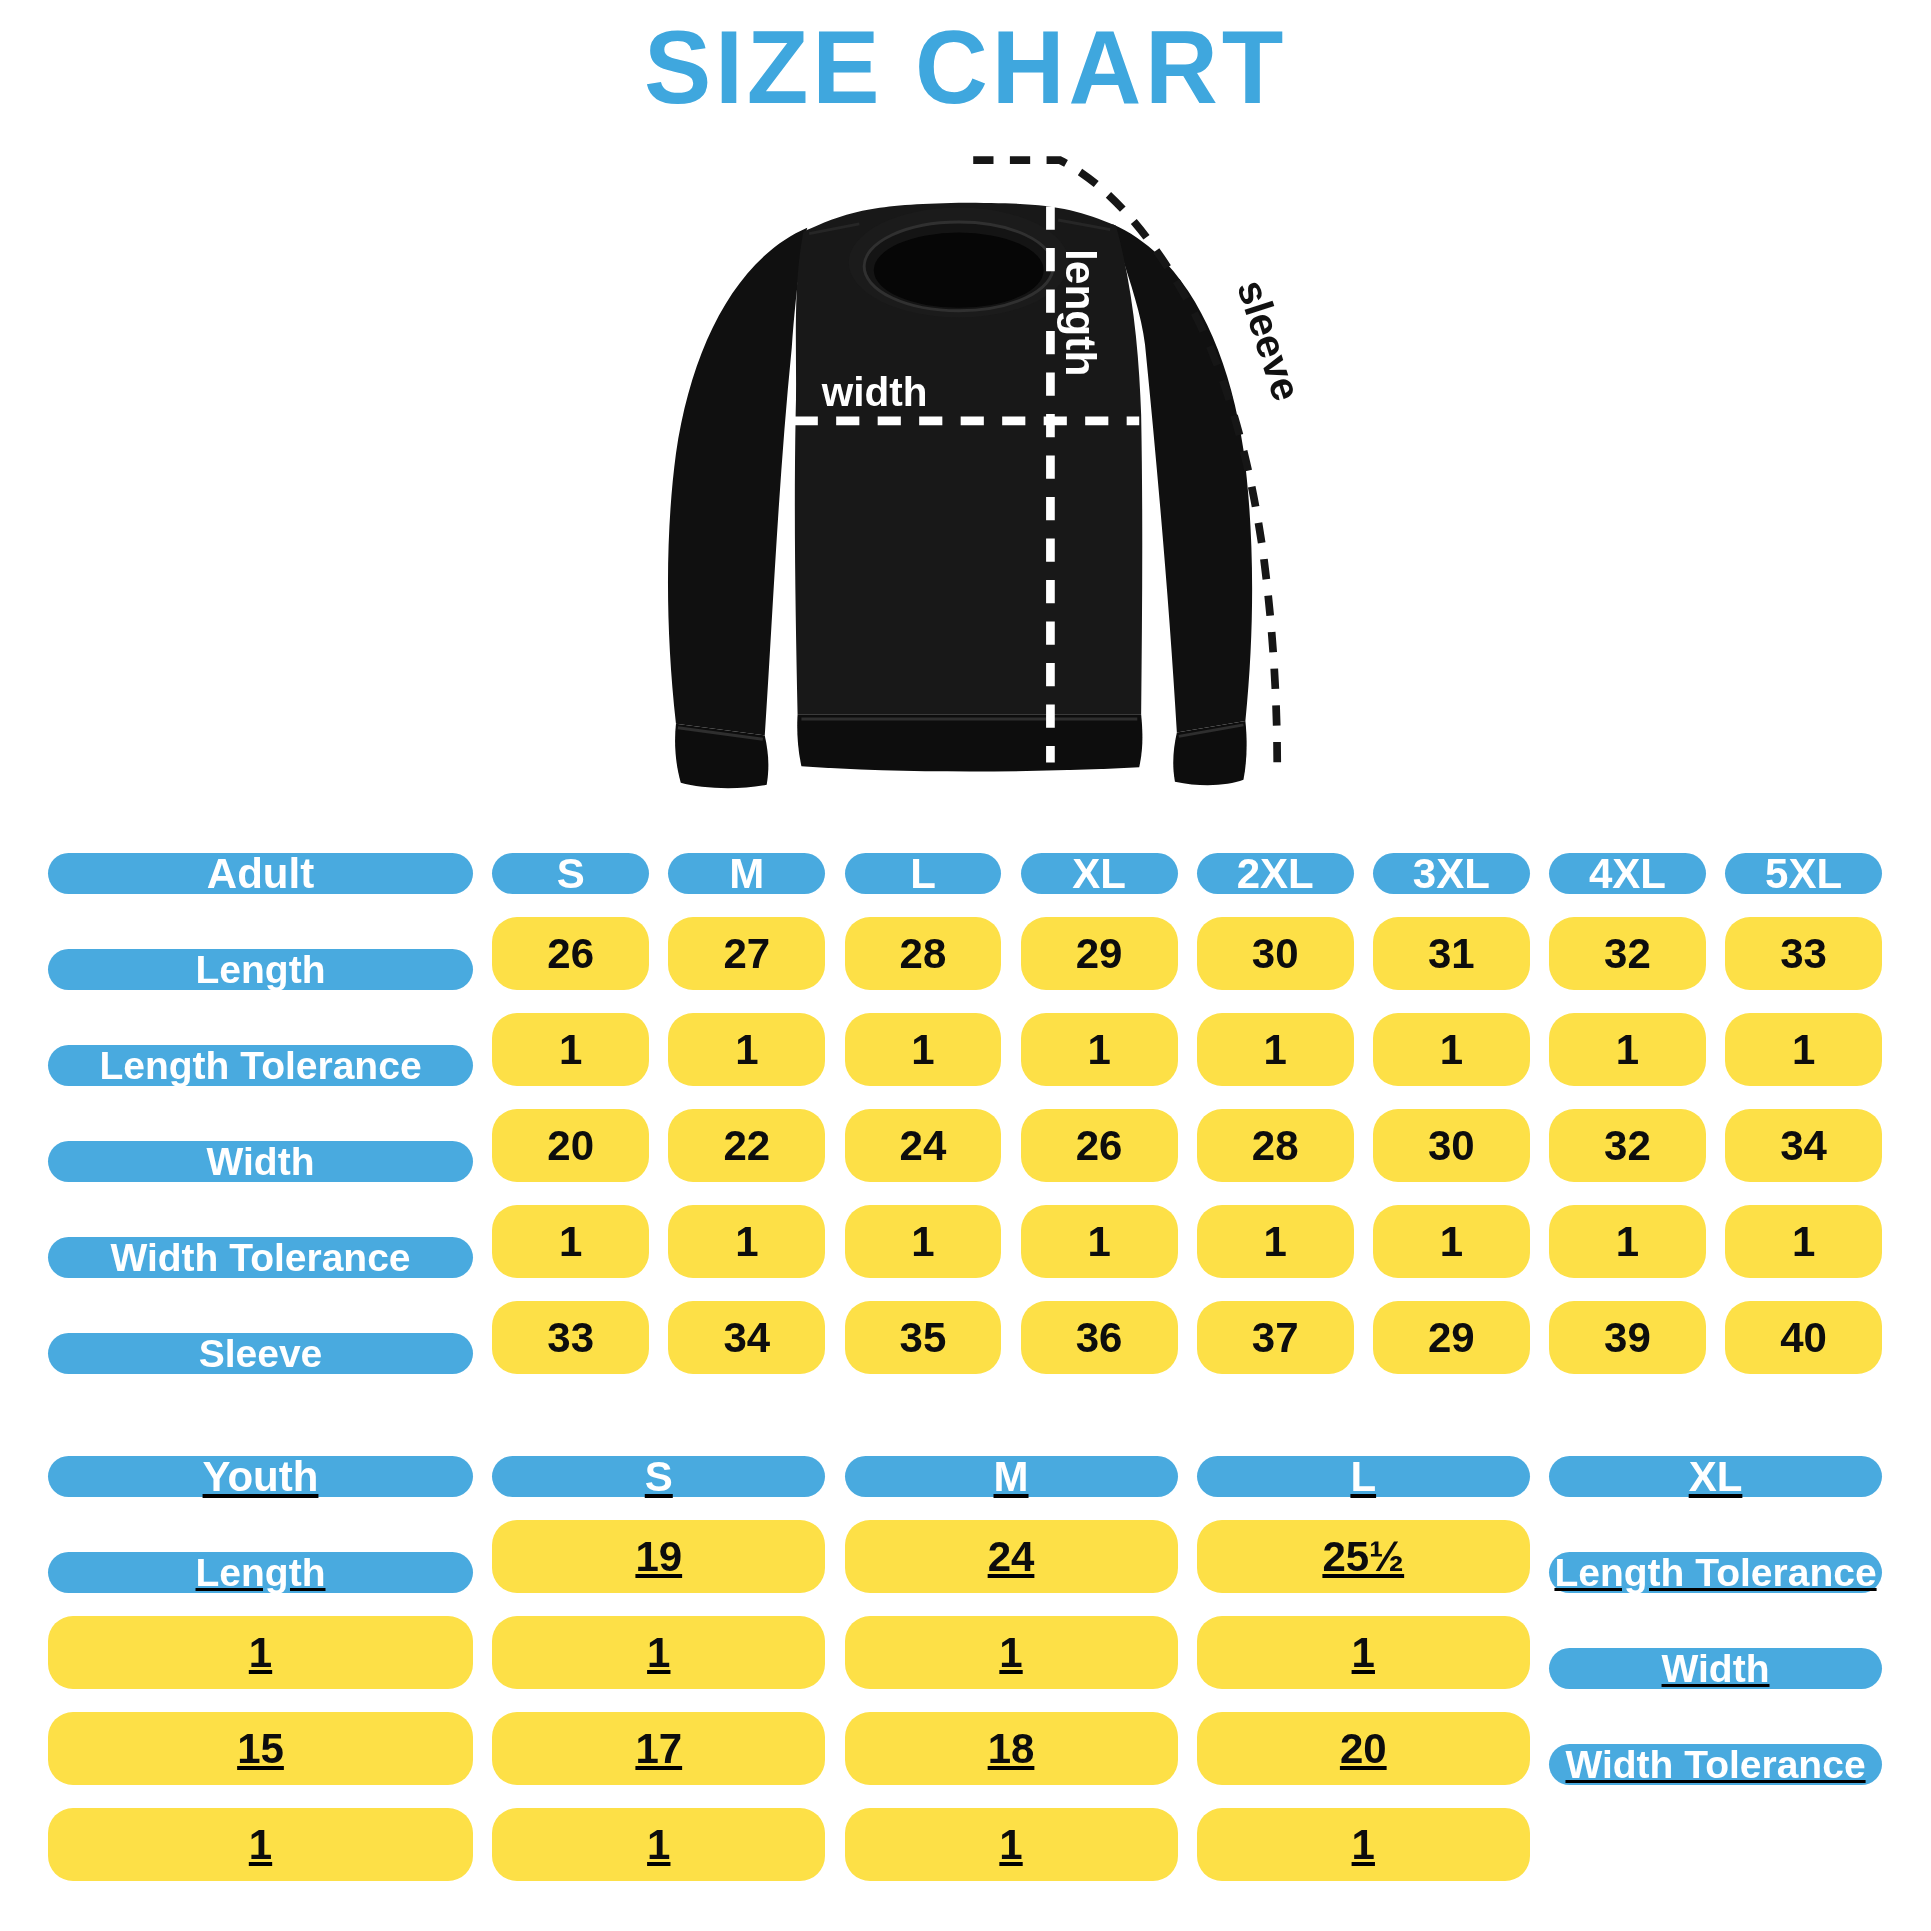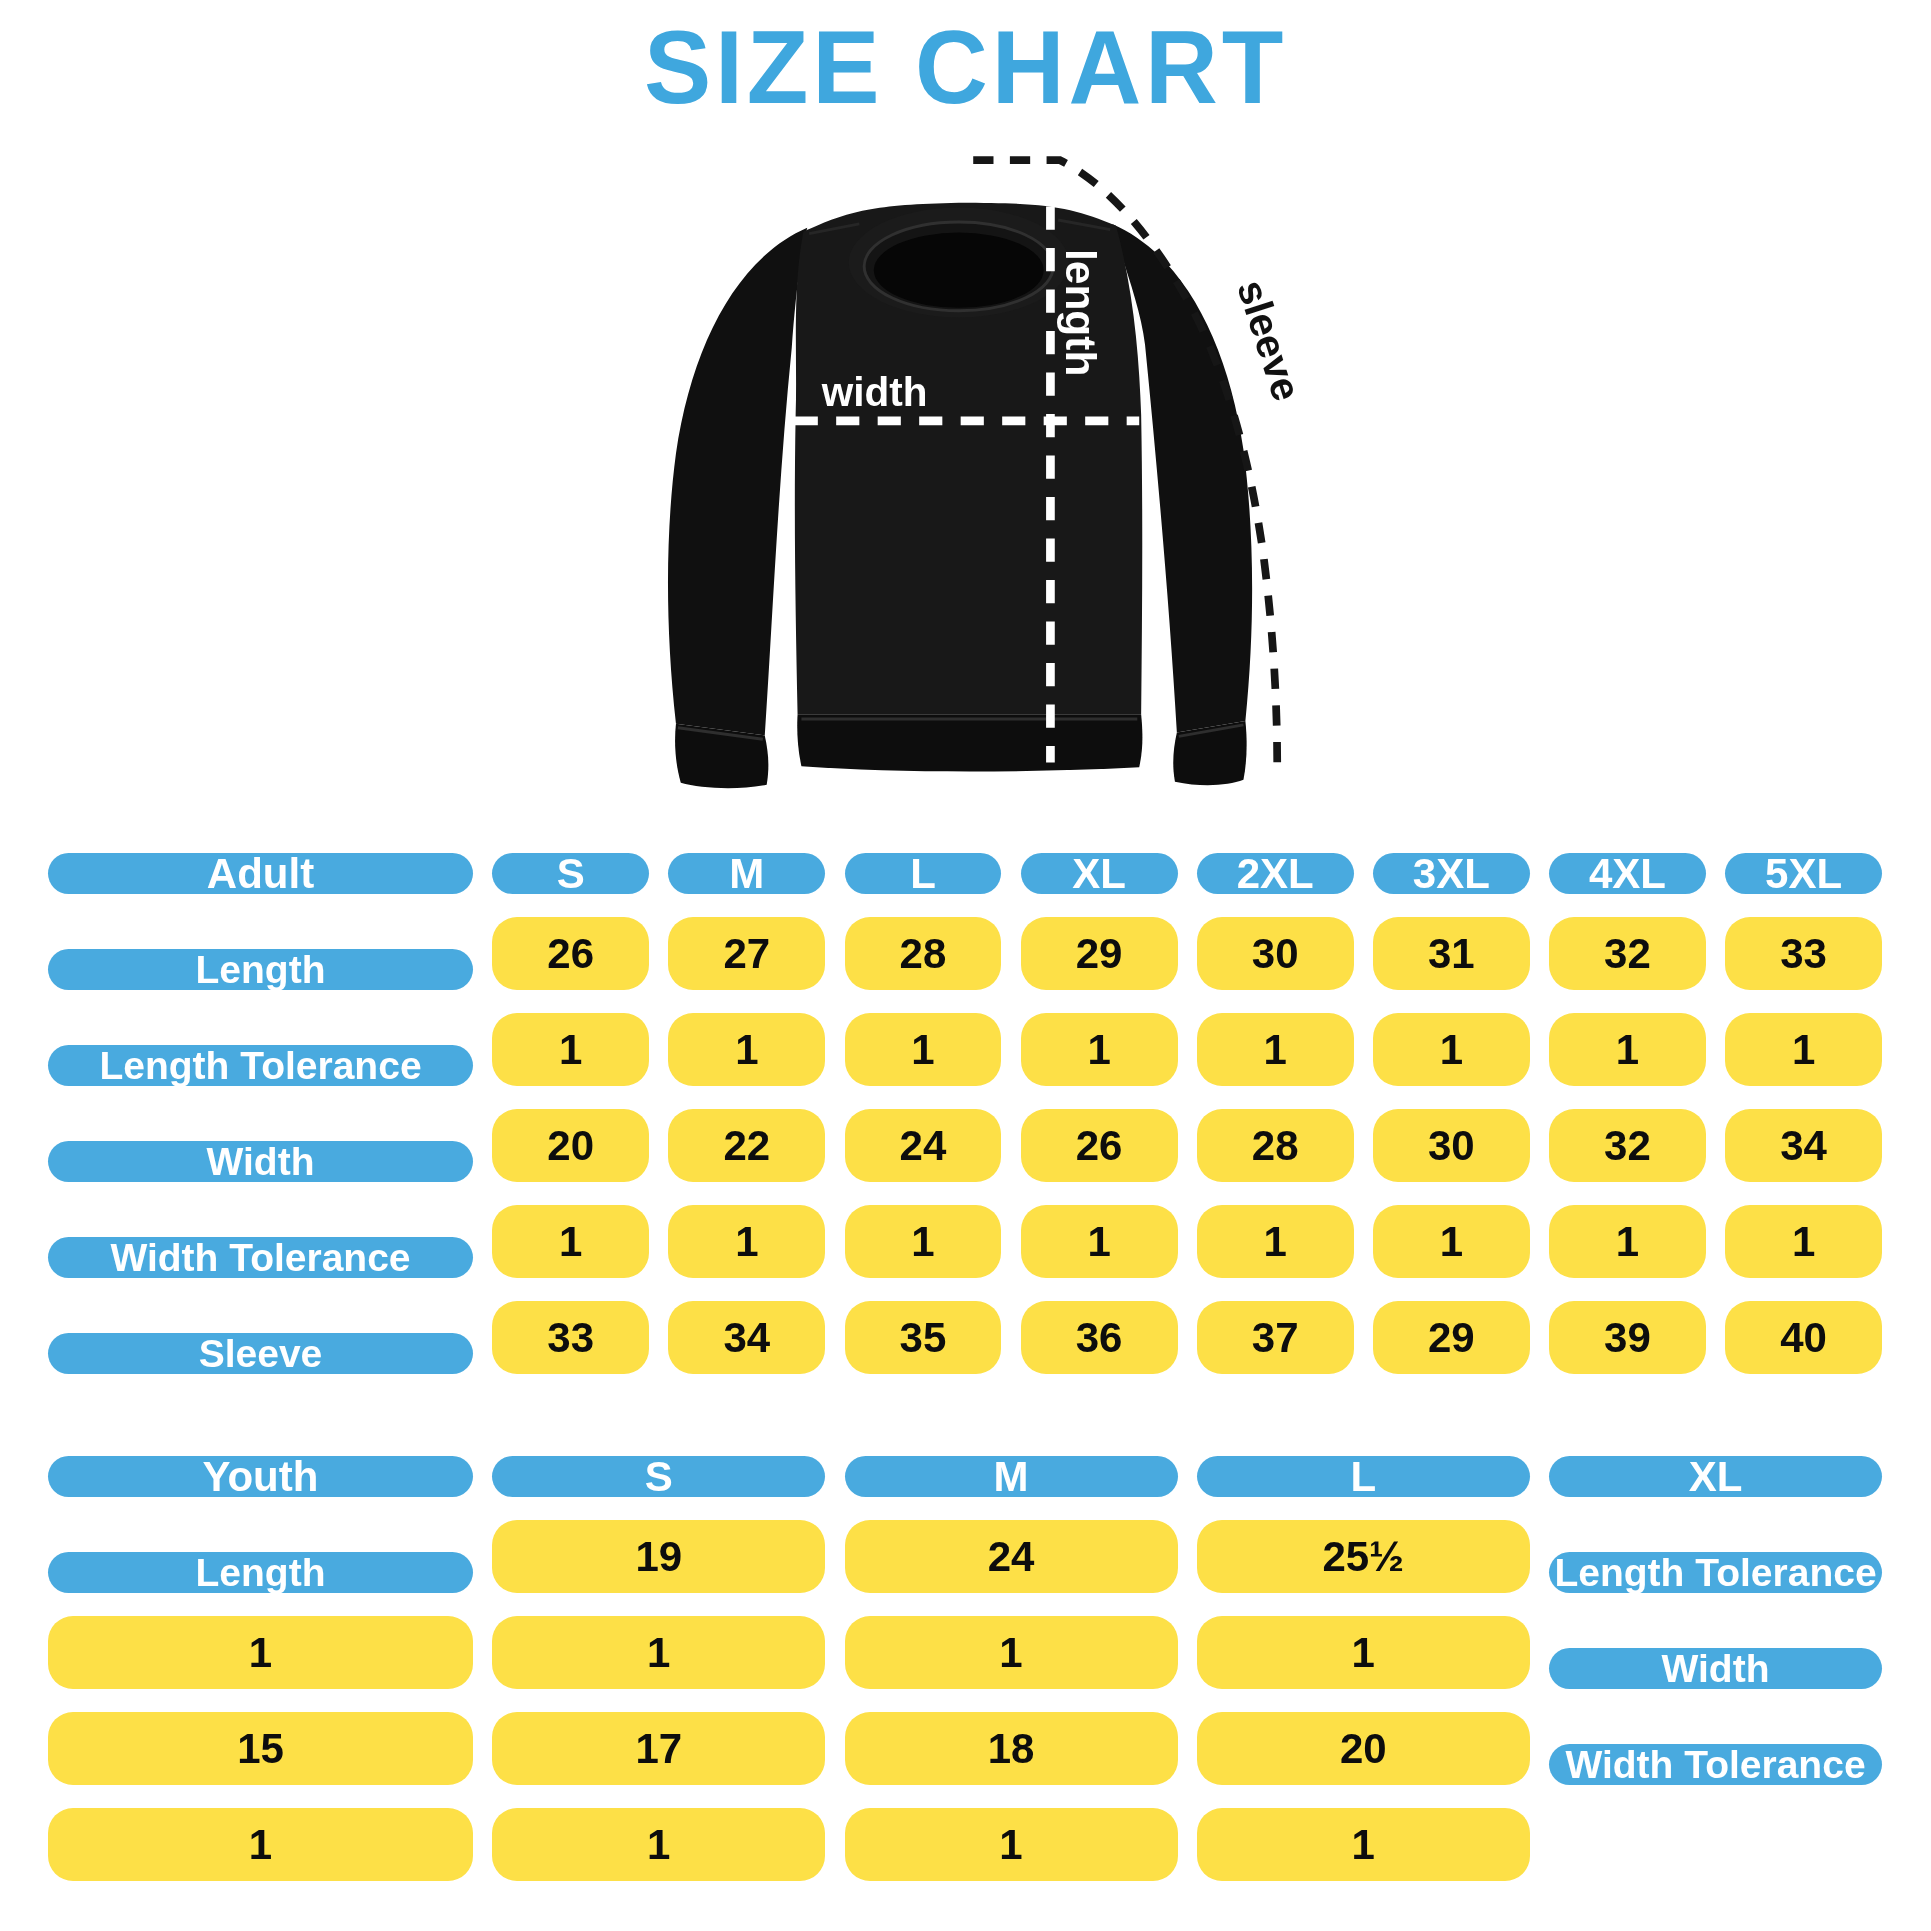--- a/index.html
+++ b/index.html
@@ -147,21 +147,21 @@
       <div class="cell pill row-label">Sleeve</div>
       <div class="cell val">33</div>
       <div class="cell val">34</div>
       <div class="cell val">35</div>
       <div class="cell val">36</div>
       <div class="cell val">37</div>
       <div class="cell val">29</div>
       <div class="cell val">39</div>
       <div class="cell val">40</div>
     </div>
-  <div class="size-table" style="grid-template-columns: 425px repeat(4, 1fr);">
+  <div class="size-table" style="grid-template-columns: 425px repeat(4, 1fr); text-decoration: underline;">
       <div class="cell pill">Youth</div>
       <div class="cell pill">S</div>
       <div class="cell pill">M</div>
       <div class="cell pill">L</div>
       <div class="cell pill">XL</div>
       <div class="cell pill row-label">Length</div>
       <div class="cell val">19</div>
       <div class="cell val">24</div>
       <div class="cell val">25½</div>
       <div class="cell pill row-label">Length Tolerance</div>

